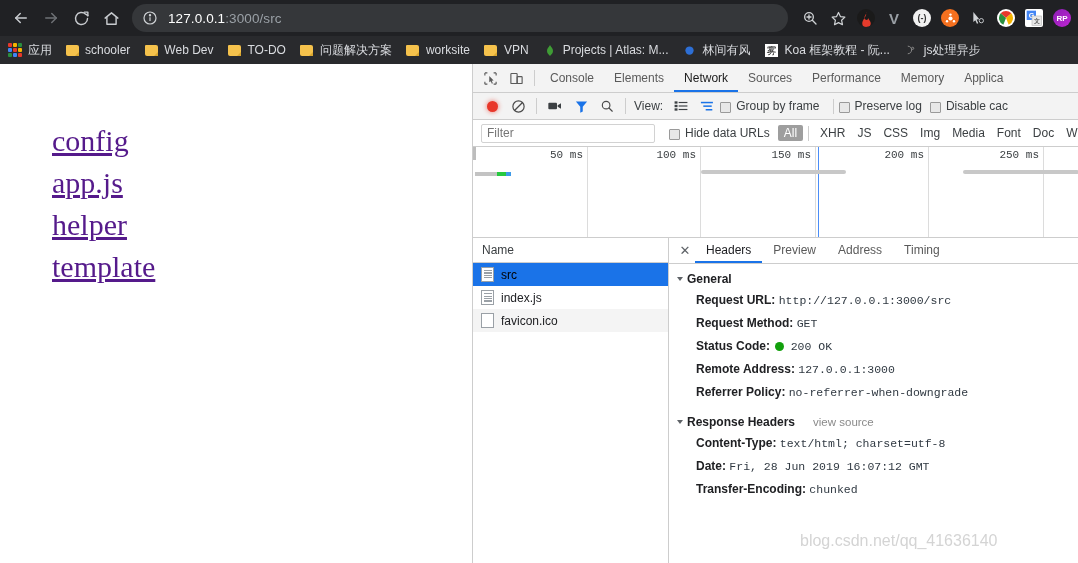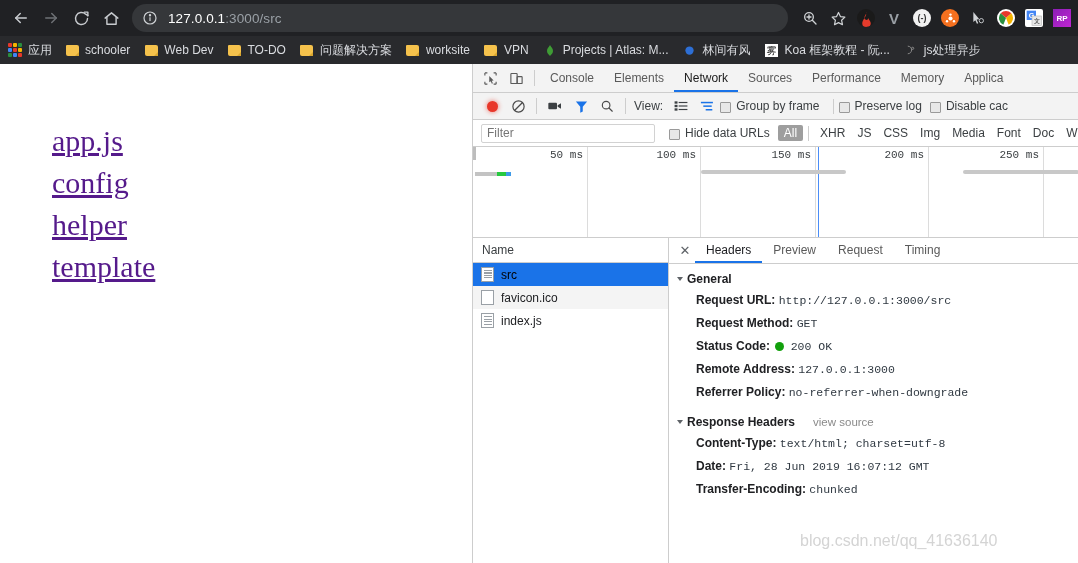--- a/index.html
+++ b/index.html
@@ -540,21 +540,21 @@
       <span class="ci-glyph" style="border-radius:2px;background:#fff;">
         <svg width="16" height="16" viewBox="0 0 24 24">
             <rect x="1" y="1" width="14" height="14" fill="#4285f4"></rect>
             <text x="4" y="12" font-size="11" fill="#fff" font-family="Liberation Sans, sans-serif">G</text>
             <rect x="9" y="9" width="14" height="14" fill="#e8e8e8" stroke="#bbb"></rect>
             <text x="12" y="20" font-size="9" fill="#555" font-family="Liberation Sans, sans-serif">文</text>
           </svg>
       </span>
     </div>
     <div class="chrome-icon">
-      <span class="ci-glyph" style="border-radius:0;background:linear-gradient(135deg,#8b1fb5,#c026d3);color:#fff;font-size:8px;">RP</span>
+      <span class="ci-glyph" style="border-radius:9px;background:linear-gradient(135deg,#8b1fb5,#c026d3);color:#fff;font-size:8px;">RP</span>
     </div>
   </div>
 </div>
 
 <div class="bookmarks-bar">
   <div class="bm-apps">
     <span class="apps-grid">
       <i style="background:#e8372a"></i>
         <i style="background:#f4b400"></i>
         <i style="background:#2a8f3e"></i>
@@ -632,22 +632,22 @@
           <path d="M7 4c4 0 7 3 7 7s-3 7-7 7"></path>
           <circle cx="16" cy="8" r="2"></circle>
         </svg>
     </span>
     <span class="bm-label">js处理异步</span>
   </div>
 </div>
 
 <div class="page-viewport">
   <div class="page-links">
+    <a class="page-link" href="#">config</a>
     <a class="page-link" href="#">app.js</a>
-    <a class="page-link" href="#">config</a>
     <a class="page-link" href="#">helper</a>
     <a class="page-link" href="#">template</a>
   </div>
 </div>
 
 <div class="devtools">
 
   <div class="dt-tabbar">
     <div class="dt-icon-btn">
       <svg width="15" height="15" viewBox="0 0 24 24" fill="none" stroke="currentColor" stroke-width="1.8">
@@ -780,36 +780,36 @@
 
   <div class="dt-lower">
 
     <div class="req-list">
       <div class="req-head">Name</div>
 
       <div class="req-row sel">
         <span class="file-ico doc"></span>
         <span>src</span>
       </div>
+      <div class="req-row">
+        <span class="file-ico doc"></span>
+        <span>index.js</span>
+      </div>
       <div class="req-row alt">
         <span class="file-ico"></span>
         <span>favicon.ico</span>
-      </div>
-      <div class="req-row">
-        <span class="file-ico doc"></span>
-        <span>index.js</span>
       </div>
     </div>
 
     <div class="detail-pane">
       <div class="detail-tabs">
         <div class="dtab-close">✕</div>
         <div class="dtab active">Headers</div>
         <div class="dtab">Preview</div>
-        <div class="dtab">Request</div>
+        <div class="dtab">Address</div>
         <div class="dtab">Timing</div>
       </div>
 
       <div class="hdr-body">
 
         <div class="hdr-section">
           <span class="tri"></span>
           <span class="sec-title">General</span>
         </div>
 

